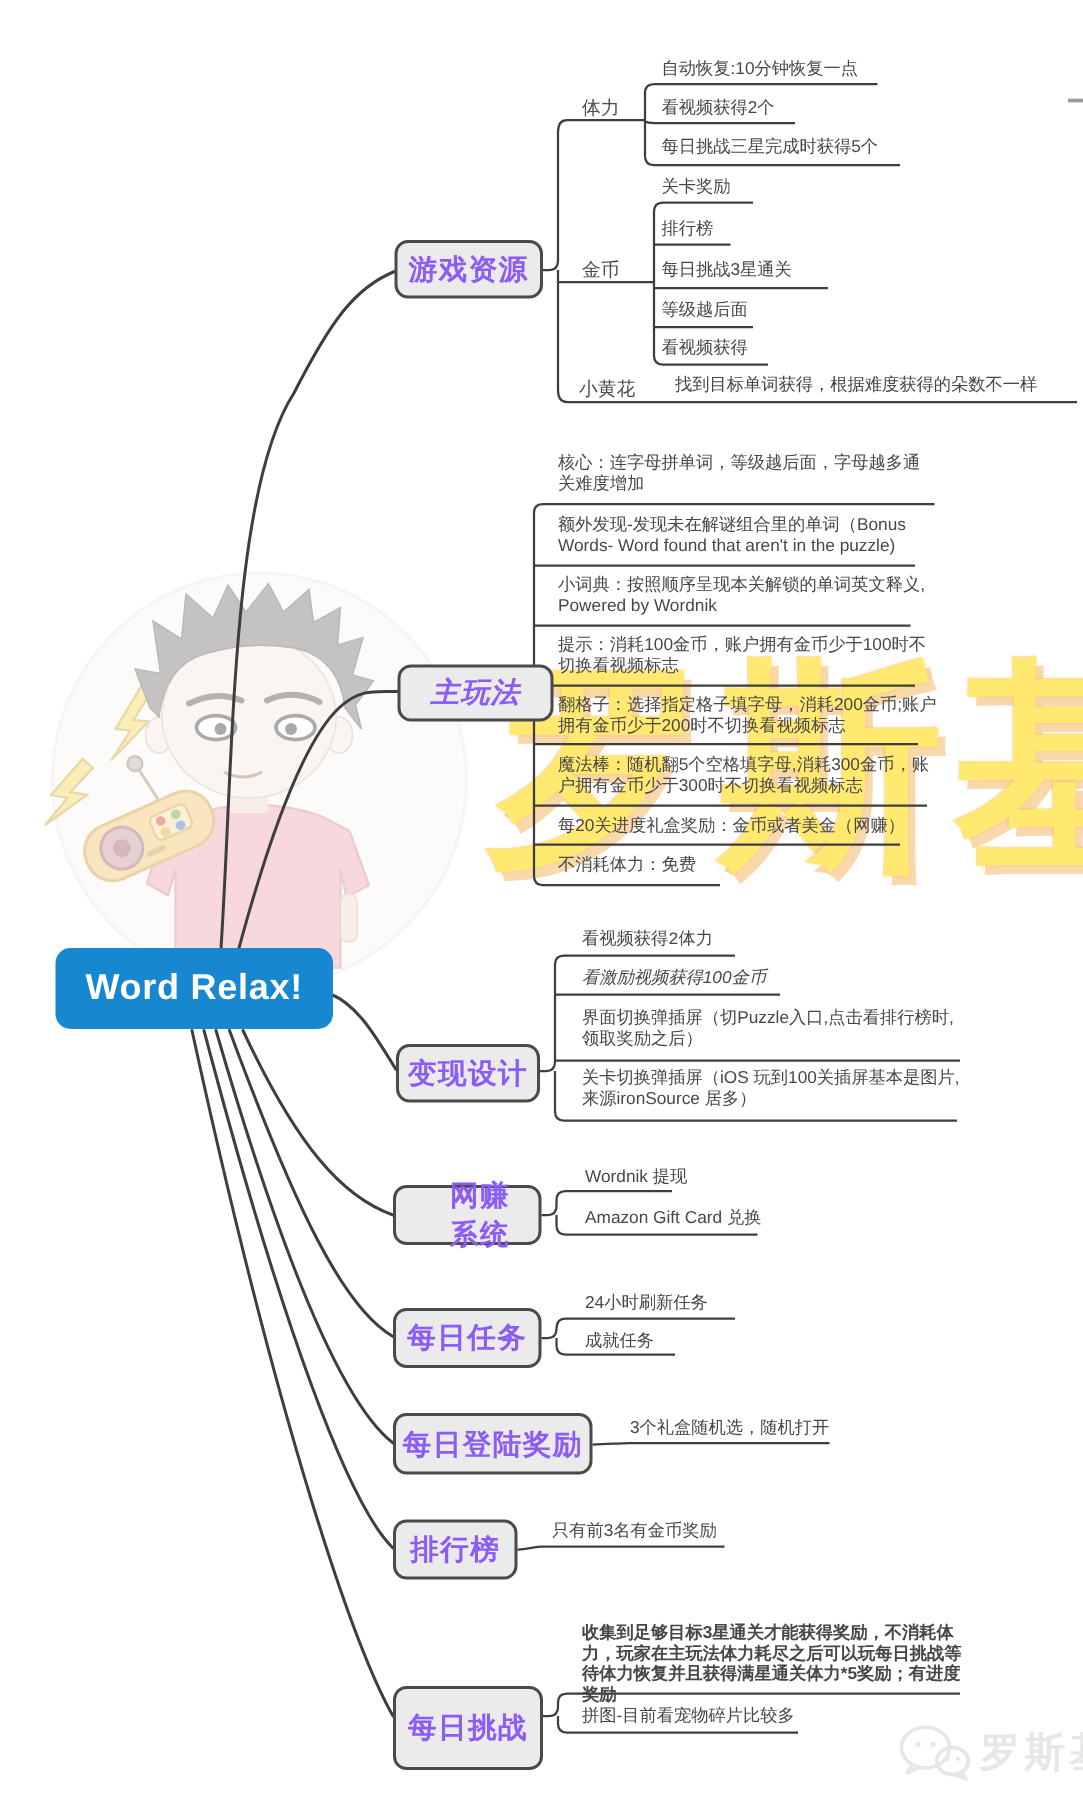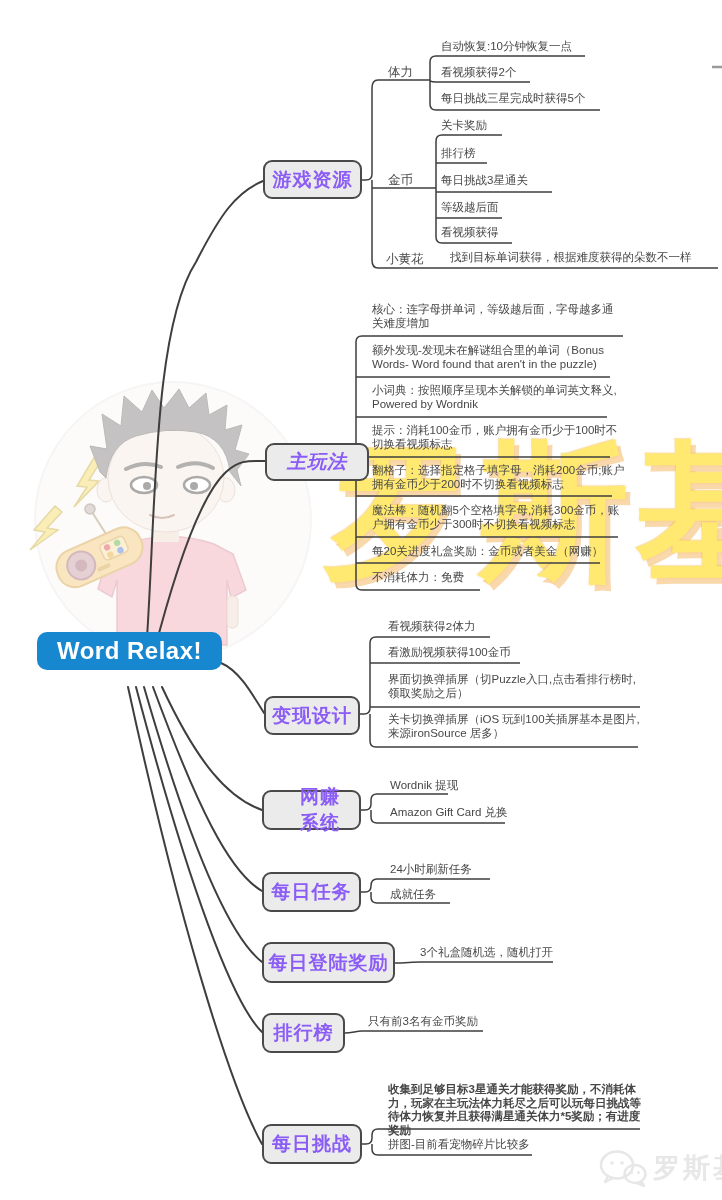--- a/index.html
+++ b/index.html
@@ -15,21 +15,21 @@
     border:2px solid #4a4a4a;
     border-radius:9px;
     display:flex;align-items:center;justify-content:center;
     font-weight:700;font-size:19px;color:#8b5cf6;
     letter-spacing:1px;
     box-sizing:border-box;
     z-index:4;
   }
   
   .root-topic{
-    position:absolute;left:37px;top:632px;width:185px;height:38px;
+    position:absolute;left:37px;top:632px;width:185px;height:54px;
     background:#1787d0;border-radius:10px;
     display:flex;align-items:center;justify-content:center;
     color:#ffffff;font-weight:700;font-size:24px;letter-spacing:.5px;
     z-index:4;
   }
   
   .sublabel{
     position:absolute;font-size:12.5px;color:#4a4a4a;z-index:3;white-space:nowrap;
   }
   
@@ -163,21 +163,21 @@
 
 <div class="root-topic">Word Relax!</div>
 
 <div class="topic" style="left:263px;top:160px;width:99px;height:39px;">游戏资源</div>
 <div class="topic" style="left:265px;top:443px;width:104px;height:38px;font-style:italic;">主玩法</div>
 <div class="topic" style="left:264px;top:696px;width:96px;height:39px;">变现设计</div>
 <div class="topic" style="left:262px;top:790px;width:99px;height:40px;padding-left:36px;">网赚系统</div>
 <div class="topic" style="left:262px;top:872px;width:99px;height:40px;">每日任务</div>
 <div class="topic" style="left:262px;top:942px;width:133px;height:41px;">每日登陆奖励</div>
 <div class="topic" style="left:262px;top:1013px;width:83px;height:40px;">排行榜</div>
-<div class="topic" style="left:262px;top:1124px;width:100px;height:40px;">每日挑战</div>
+<div class="topic" style="left:262px;top:1124px;width:100px;height:56px;">每日挑战</div>
 
 <div class="sublabel" style="left:388px;top:64px;">体力</div>
 <div class="sublabel" style="left:388px;top:172px;">金币</div>
 <div class="sublabel" style="left:386px;top:251px;">小黄花</div>
 
 <div class="leaf nowrap" style="left:441px;top:40px;">自动恢复:10分钟恢复一点</div>
 <div class="leaf nowrap" style="left:441px;top:66px;">看视频获得2个</div>
 <div class="leaf nowrap" style="left:441px;top:92px;">每日挑战三星完成时获得5个</div>
 <div class="leaf nowrap" style="left:441px;top:119px;">关卡奖励</div>
 <div class="leaf nowrap" style="left:441px;top:147px;">排行榜</div>
@@ -189,21 +189,21 @@
 <div class="leaf" style="left:372px;top:303px;width:252px;">核心：连字母拼单词，等级越后面，字母越多通关难度增加</div>
 <div class="leaf" style="left:372px;top:344px;width:252px;">额外发现-发现未在解谜组合里的单词（Bonus Words- Word found that aren't in the puzzle)</div>
 <div class="leaf" style="left:372px;top:384px;width:252px;">小词典：按照顺序呈现本关解锁的单词英文释义, Powered by Wordnik</div>
 <div class="leaf" style="left:372px;top:424px;width:252px;">提示：消耗100金币，账户拥有金币少于100时不切换看视频标志</div>
 <div class="leaf" style="left:372px;top:464px;width:254px;">翻格子：选择指定格子填字母，消耗200金币;账户拥有金币少于200时不切换看视频标志</div>
 <div class="leaf" style="left:372px;top:504px;width:258px;">魔法棒：随机翻5个空格填字母,消耗300金币，账户拥有金币少于300时不切换看视频标志</div>
 <div class="leaf nowrap" style="left:372px;top:545px;">每20关进度礼盒奖励：金币或者美金（网赚）</div>
 <div class="leaf nowrap" style="left:372px;top:571px;">不消耗体力：免费</div>
 
 <div class="leaf nowrap" style="left:388px;top:620px;font-family:Liberation Mono, monospace;">看视频获得2体力</div>
-<div class="leaf nowrap" style="left:388px;top:646px;">看激励视频获得100金币</div>
+<div class="leaf nowrap" style="left:388px;top:646px;font-style:italic;">看激励视频获得100金币</div>
 <div class="leaf" style="left:388px;top:673px;width:252px;">界面切换弹插屏（切Puzzle入口,点击看排行榜时,领取奖励之后）</div>
 <div class="leaf" style="left:388px;top:713px;width:252px;">关卡切换弹插屏（iOS 玩到100关插屏基本是图片,来源ironSource 居多）</div>
 
 <div class="leaf nowrap" style="left:390px;top:779px;">Wordnik 提现</div>
 <div class="leaf nowrap" style="left:390px;top:806px;">Amazon Gift Card 兑换</div>
 
 <div class="leaf nowrap" style="left:390px;top:863px;">24小时刷新任务</div>
 <div class="leaf nowrap" style="left:390px;top:888px;">成就任务</div>
 
 <div class="leaf nowrap" style="left:420px;top:946px;">3个礼盒随机选，随机打开</div>

